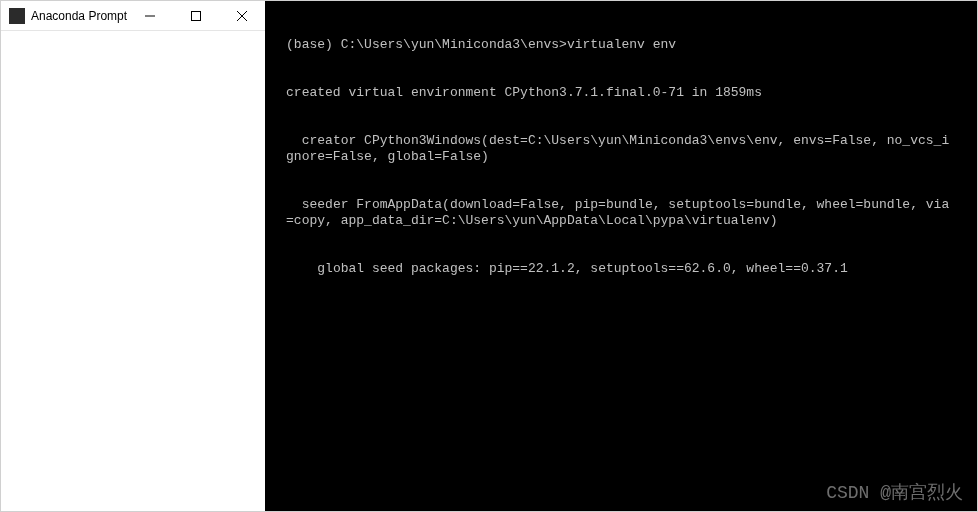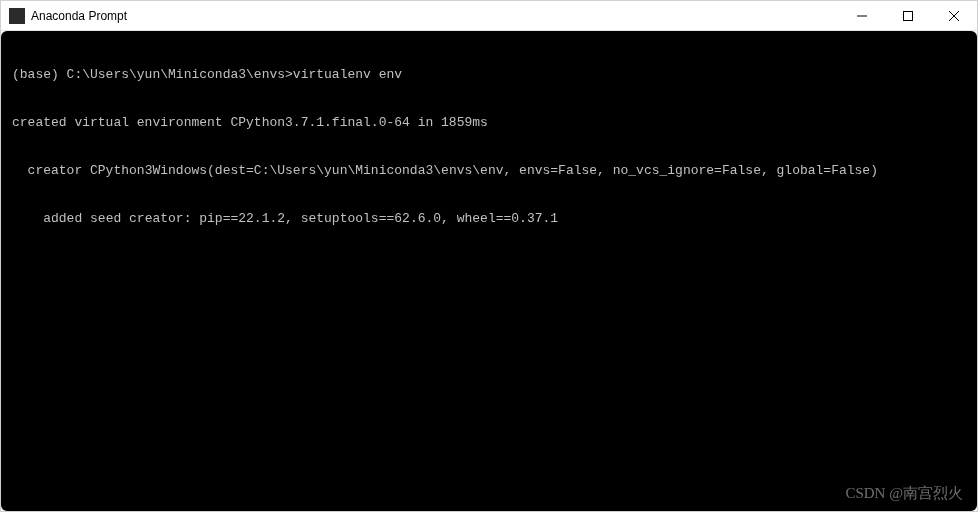--- a/index.html
+++ b/index.html
@@ -12,21 +12,21 @@
       height: 512px;
       background: #ffffff;
       font-family: "Segoe UI", Tahoma, sans-serif;
       overflow: hidden;
       position: relative;
     }
     .window {
       width: 100%;
       height: 100%;
       display: flex;
-      flex-direction: column;
+      flex-direction: row;
       border: 1px solid #d0d0d0;
     }
     .titlebar {
       height: 30px;
       background: #ffffff;
       display: flex;
       align-items: center;
       border-bottom: 1px solid #e5e5e5;
       flex-shrink: 0;
     }
@@ -57,37 +57,36 @@
       color: #000;
       cursor: pointer;
     }
     .terminal {
       flex: 1;
       background: #000000;
       color: #c0c0c0;
       font-family: "Consolas", "Courier New", monospace;
       font-size: 13px;
       line-height: 16px;
-      padding: 4px 11px;
+      padding: 4px 21px;
       white-space: pre-wrap;
       word-break: break-all;
       overflow: hidden;
       position: relative;
-      border-radius: 6px;
     }
     .terminal-line {
       display: block;
     }
     .watermark {
       position: absolute;
       right: 14px;
       bottom: 10px;
       color: rgba(200,200,200,0.55);
-      font-size: 15px;
-      font-family: Liberation Serif, serif;
+      font-size: 18px;
+      font-family: Liberation Mono, monospace;
       pointer-events: none;
     }
   </style>
 </head>
 <body>
 
 <div class="window">
   <div class="titlebar">
     <span class="titlebar-icon"></span>
     <span class="titlebar-title">Anaconda Prompt</span>
@@ -105,19 +104,20 @@
       <div class="win-btn close">
         <svg width="10" height="10" viewBox="0 0 10 10">
             <line x1="0" y1="0" x2="10" y2="10" stroke="currentColor" stroke-width="1"></line>
             <line x1="10" y1="0" x2="0" y2="10" stroke="currentColor" stroke-width="1"></line>
           </svg>
       </div>
     </div>
   </div>
   <div class="terminal">
     <span class="terminal-line">(base) C:\Users\yun\Miniconda3\envs&gt;virtualenv env</span>
-    <span class="terminal-line">created virtual environment CPython3.7.1.final.0-64 in 1859ms</span>
+    <span class="terminal-line">created virtual environment CPython3.7.1.final.0-71 in 1859ms</span>
     <span class="terminal-line">  creator CPython3Windows(dest=C:\Users\yun\Miniconda3\envs\env, envs=False, no_vcs_ignore=False, global=False)</span>
-    <span class="terminal-line">    added seed creator: pip==22.1.2, setuptools==62.6.0, wheel==0.37.1</span>
+    <span class="terminal-line">  seeder FromAppData(download=False, pip=bundle, setuptools=bundle, wheel=bundle, via=copy, app_data_dir=C:\Users\yun\AppData\Local\pypa\virtualenv)</span>
+    <span class="terminal-line">    global seed packages: pip==22.1.2, setuptools==62.6.0, wheel==0.37.1</span>
     <span class="terminal-line"></span>
     <div class="watermark">CSDN @南宫烈火</div>
   </div>
 </div>
 
 </body></html>

